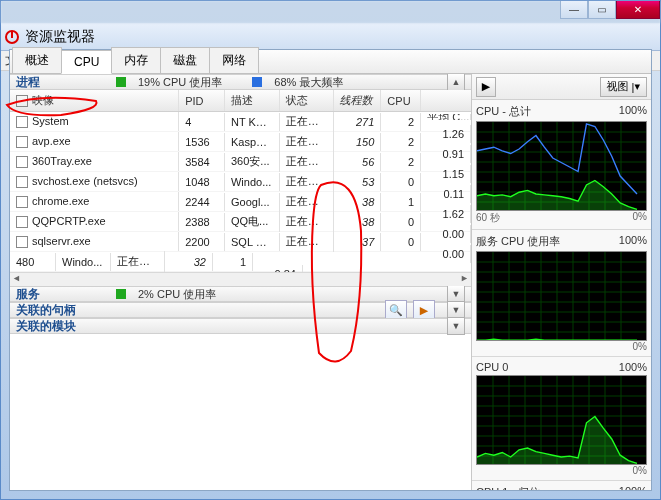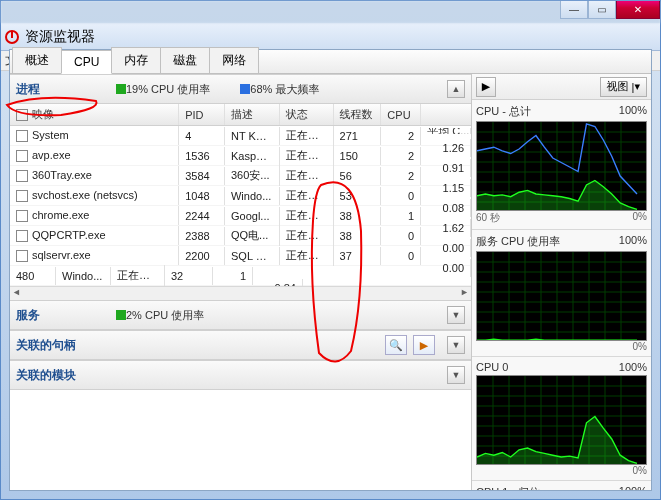--- a/index.html
+++ b/index.html
@@ -17,31 +17,31 @@
 .menubar span { font-size: 12px; }
 .client { position: absolute; left: 8px; top: 48px; right: 8px; bottom: 8px; background: #fff; border: 1px solid #8ca6c4; }
 .tabs { height: 24px; display:flex; align-items:flex-end; background: linear-gradient(#fdfdfd,#ececec); border-bottom: 1px solid #c0c0c0; padding-left: 2px; gap: 0; }
 .tab { padding: 4px 12px; border: 1px solid #c0c0c0; border-bottom: none; background: #f2f2f2; font-size:12px; margin-right:-1px; cursor:pointer; }
 .tab.active { background: #fff; font-weight: normal; border-bottom:1px solid #fff; position:relative; top:1px; }
 .content { position:absolute; top:24px; left:0; right:0; bottom:0; display:flex; }
 .left { flex:1; display:flex; flex-direction:column; overflow:hidden; }
 .right { width: 180px; border-left: 1px solid #c8c8c8; background:#f8f8f8; display:flex; flex-direction:column; }
 
 
-.sectionhdr { height: 30px; background: linear-gradient(#fafafa,#e8e8e8); border-bottom: 1px solid #d0d0d0; border-top:1px solid #d0d0d0; display:flex; align-items:center; padding:0 6px; gap:30px; }
+.sectionhdr { height: 16px; background: linear-gradient(#fafafa,#e8e8e8); border-bottom: 1px solid #d0d0d0; border-top:1px solid #d0d0d0; display:flex; align-items:center; padding:0 6px; gap:30px; }
 .sectionhdr .name { font-weight: bold; color:#205090; width:70px; }
-.stat { display:flex; align-items:center; gap:0; font-size:11px; color:#333; }
+.stat { display:flex; align-items:center; gap:12px; font-size:11px; color:#333; }
 .sq { width:10px; height:10px; }
 .chev { margin-left:auto; width:18px; height:18px; border:1px solid #b0b0b0; background:linear-gradient(#fff,#e0e0e0); display:flex; align-items:center; justify-content:center; font-size:9px; color:#555; cursor:pointer; }
 
 
 .gridhdr { height: 22px; display:flex; background: linear-gradient(#fdfdfd,#e8e8e8); border-bottom:1px solid #d0d0d0; }
 .gridhdr .col, .row .col { padding: 3px 6px; border-right:1px solid #e0e0e0; font-size:11px; overflow:hidden; white-space:nowrap; text-overflow:ellipsis; }
 .gridhdr .col { color:#333; display:flex; align-items:center; }
-.col.c0{width:170px;} .col.c1{width:46px;} .col.c2{width:55px;} .col.c3{width:54px;} .col.c4{width:48px; text-align:left;} .col.c5{width:40px; text-align:right;} .col.c6{width:50px; text-align:right;margin-top:24px;}
+.col.c0{width:170px;} .col.c1{width:46px;} .col.c2{width:55px;} .col.c3{width:54px;} .col.c4{width:48px; text-align:right;font-style:italic;} .col.c5{width:40px; text-align:right;} .col.c6{width:50px; text-align:right;margin-top:24px;}
 .rows { overflow-y:auto; }
 .row { display:flex; height:20px; align-items:center; border-bottom:1px solid #f4f4f4; }
 .row .col { font-size:11px; color:#222; }
 .cb { width:12px; height:12px; border:1px solid #888; margin-right:4px; display:inline-block; vertical-align:middle; }
 .scrollhint { height:14px; background:#f0f0f0; border-top:1px solid #d8d8d8; position:relative; }
 .scrollhint::before { content:"◄"; position:absolute; left:2px; font-size:9px; color:#666; }
 .scrollhint::after { content:"►"; position:absolute; right:2px; font-size:9px; color:#666; }
 
 .handles { padding:4px 6px; display:flex; align-items:center; gap:6px; }
 .handles input { flex:1; height:20px; border:1px solid #aac; padding:0 4px; font-size:11px; }
@@ -145,21 +145,21 @@
               <div class="col c5">2</div>
               <div class="col c6">1.15</div>
             </div>
             <div class="row">
               <div class="col c0"><span class="cb"></span>svchost.exe (netsvcs)</div>
               <div class="col c1">1048</div>
               <div class="col c2">Windo...</div>
               <div class="col c3">正在运行</div>
               <div class="col c4">53</div>
               <div class="col c5">0</div>
-              <div class="col c6">0.08</div>
+              <div class="col c6">0.11</div>
             </div>
             <div class="row">
               <div class="col c0"><span class="cb"></span>chrome.exe</div>
               <div class="col c1">2244</div>
               <div class="col c2">Googl...</div>
               <div class="col c3">正在运行</div>
               <div class="col c4">38</div>
               <div class="col c5">1</div>
               <div class="col c6">1.62</div>
             </div>

